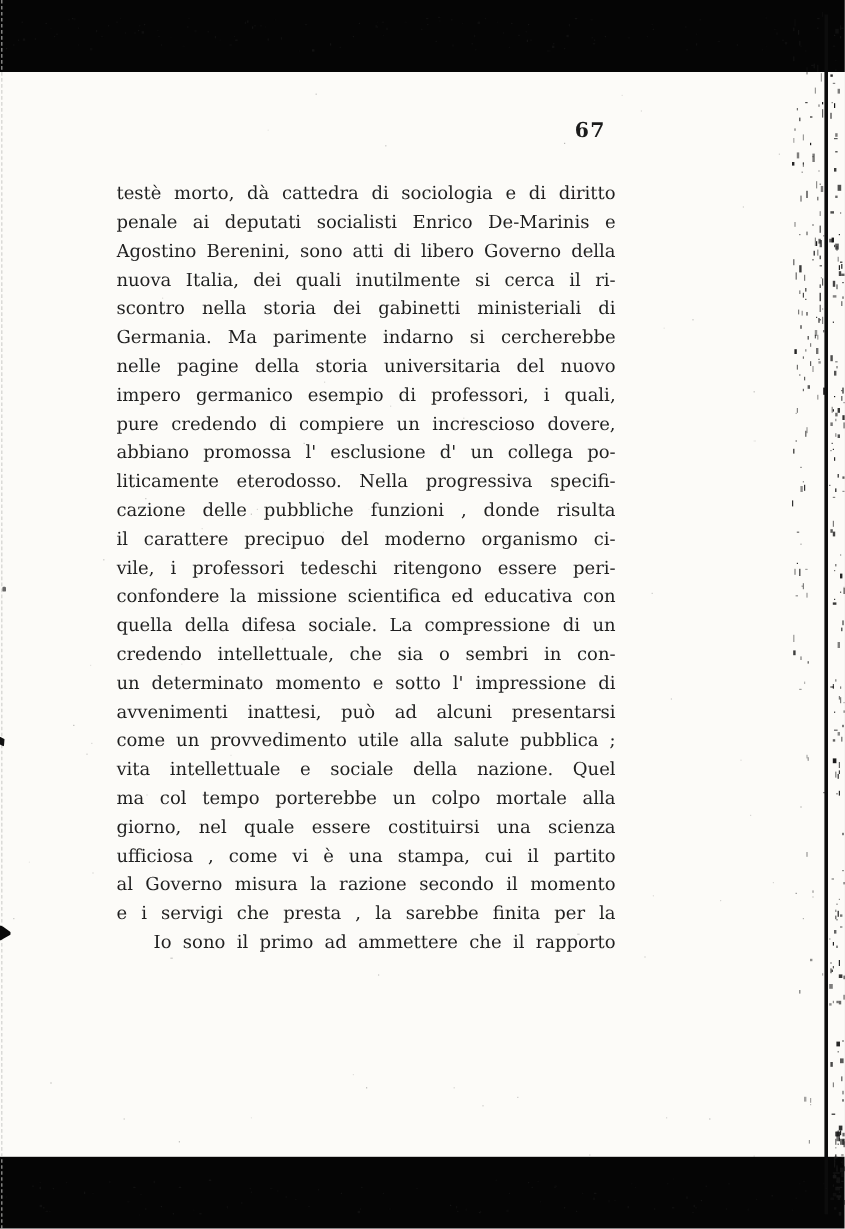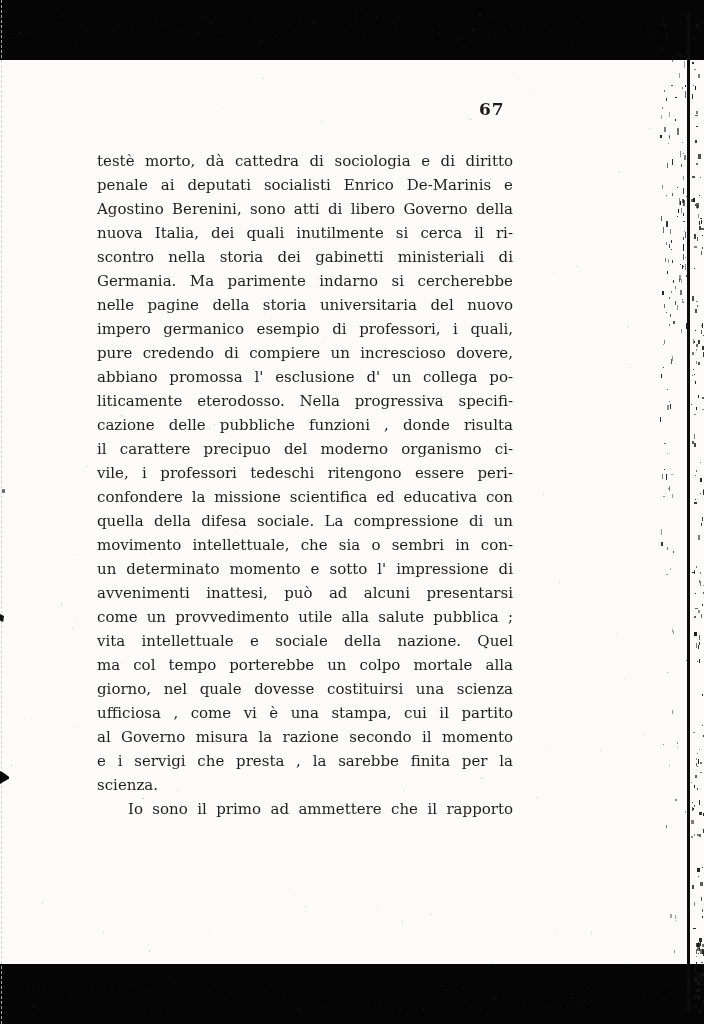--- a/index.html
+++ b/index.html
@@ -105,31 +105,30 @@
       <div class="line just">nelle pagine della storia universitaria del nuovo</div>
       <div class="line just">impero germanico esempio di professori, i quali,</div>
       <div class="line just">pure credendo di compiere un increscioso dovere,</div>
       <div class="line just">abbiano promossa l' esclusione d' un collega po-</div>
       <div class="line just">liticamente eterodosso. Nella progressiva specifi-</div>
       <div class="line just">cazione delle pubbliche funzioni , donde risulta</div>
       <div class="line just">il carattere precipuo del moderno organismo ci-</div>
       <div class="line just">vile, i professori tedeschi ritengono essere peri-</div>
       <div class="line just">confondere la missione scientifica ed educativa con</div>
       <div class="line just">quella della difesa sociale. La compressione di un</div>
-      <div class="line just">movimento intellettuale, che sia o sembri in con-</div>
+      <div class="line just">credendo intellettuale, che sia o sembri in con-</div>
       <div class="line just">un determinato momento e sotto l' impressione di</div>
       <div class="line just">avvenimenti inattesi, può ad alcuni presentarsi</div>
       <div class="line just">come un provvedimento utile alla salute pubblica ;</div>
       <div class="line just">vita intellettuale e sociale della nazione. Quel</div>
       <div class="line just">ma col tempo porterebbe un colpo mortale alla</div>
-      <div class="line just">giorno, nel quale dovesse costituirsi una scienza</div>
+      <div class="line just">giorno, nel quale essere costituirsi una scienza</div>
       <div class="line just">ufficiosa , come vi è una stampa, cui il partito</div>
       <div class="line just">al Governo misura la razione secondo il momento</div>
       <div class="line just">e i servigi che presta , la sarebbe finita per la</div>
-      <div class="line">scienza.</div>
       <div class="line just indent">Io sono il primo ad ammettere che il rapporto</div>
     </div>
 
   <div class="top-band"></div>
   <div class="tr-corner"></div>
   <div class="bottom-band"></div>
   <div class="right-line"></div>
   <div class="left-line"></div>
 
   <div class="mark-arrow"></div>

